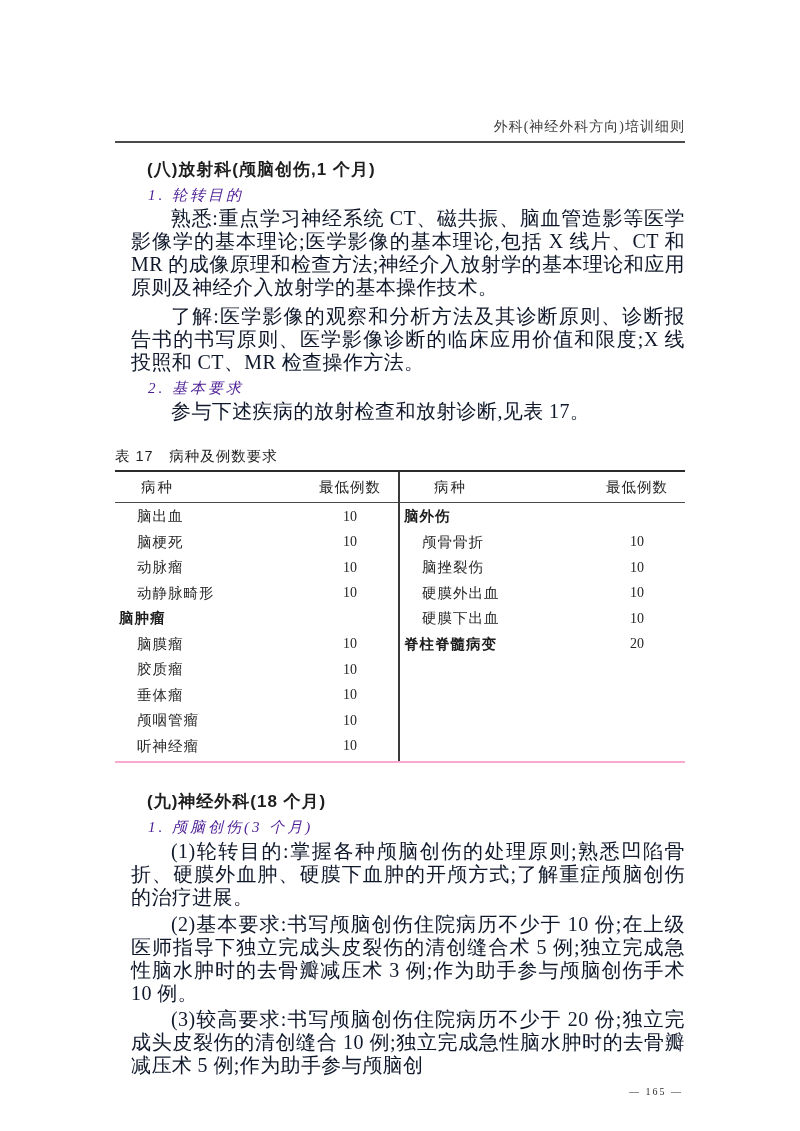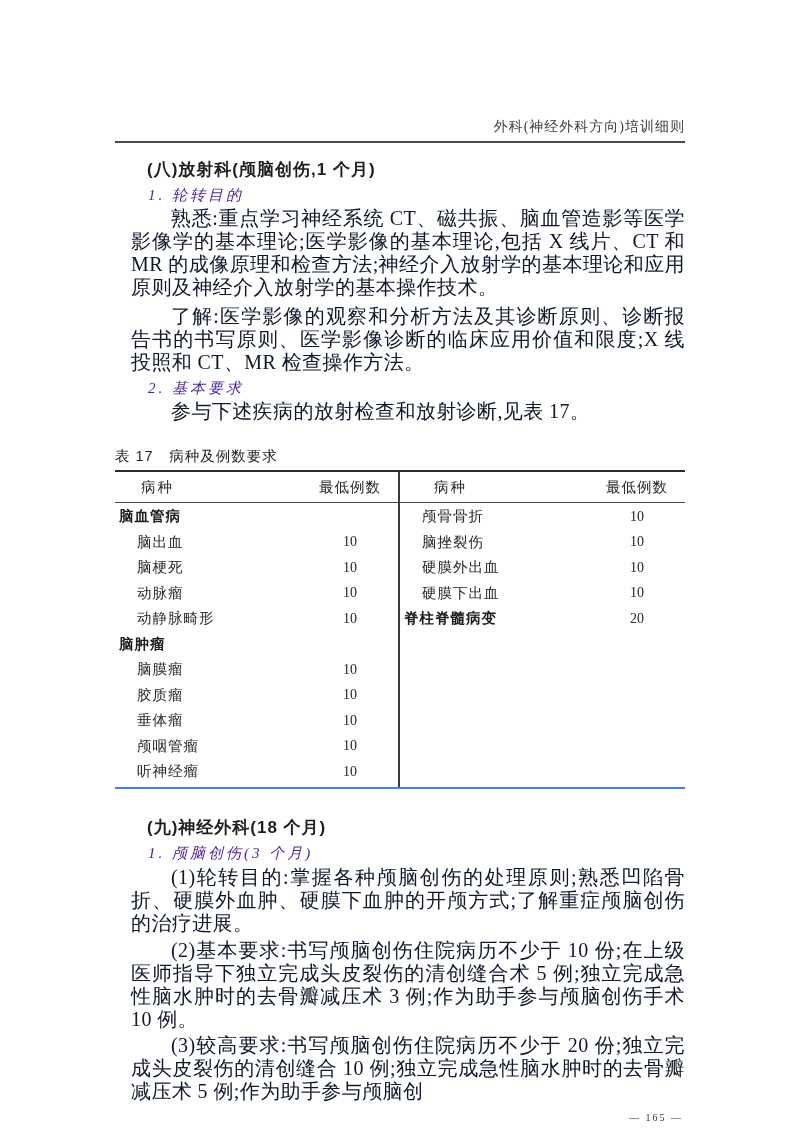--- a/index.html
+++ b/index.html
@@ -73,21 +73,21 @@
     font-family: "Liberation Sans", "DejaVu Sans", sans-serif;
     font-weight: normal;
     font-size: 14.5px;
     line-height: 18px;
     color: #1e1e1e;
     letter-spacing: 1px;
   }
   .tbl {
     margin-top: 5px;
     border-top: 2px solid #2b2b2b;
-    border-bottom: 2px solid #3b82f6;
+    border-bottom: 2px solid #f9a8d4;
     display: flex;
     align-items: stretch;
   }
   .tbl-half { box-sizing: border-box; }
   .tbl-half.left  { width: 283px; }
   .tbl-half.right { width: 287px; border-left: 2px solid #3a3a3a; }
   .tbl-head {
     height: 30px;
     display: flex;
     align-items: center;
@@ -161,24 +161,20 @@
 
   <div class="tbl-title">表 17　病种及例数要求</div>
 
   <div class="tbl">
     <div class="tbl-half left">
       <div class="tbl-head">
         <span class="hname">病种</span>
         <span class="hval">最低例数</span>
       </div>
       <div class="tbl-body">
-          <div class="trow cat">
-            <span class="tname">脑血管病</span>
-            <span class="tval"></span>
-          </div>
           <div class="trow">
             <span class="tname">脑出血</span>
             <span class="tval">10</span>
           </div>
           <div class="trow">
             <span class="tname">脑梗死</span>
             <span class="tval">10</span>
           </div>
           <div class="trow">
             <span class="tname">动脉瘤</span>
@@ -213,20 +209,24 @@
             <span class="tval">10</span>
           </div>
         </div>
     </div>
     <div class="tbl-half right">
       <div class="tbl-head">
         <span class="hname">病种</span>
         <span class="hval">最低例数</span>
       </div>
       <div class="tbl-body">
+          <div class="trow cat">
+            <span class="tname">脑外伤</span>
+            <span class="tval"></span>
+          </div>
           <div class="trow">
             <span class="tname">颅骨骨折</span>
             <span class="tval">10</span>
           </div>
           <div class="trow">
             <span class="tname">脑挫裂伤</span>
             <span class="tval">10</span>
           </div>
           <div class="trow">
             <span class="tname">硬膜外出血</span>

